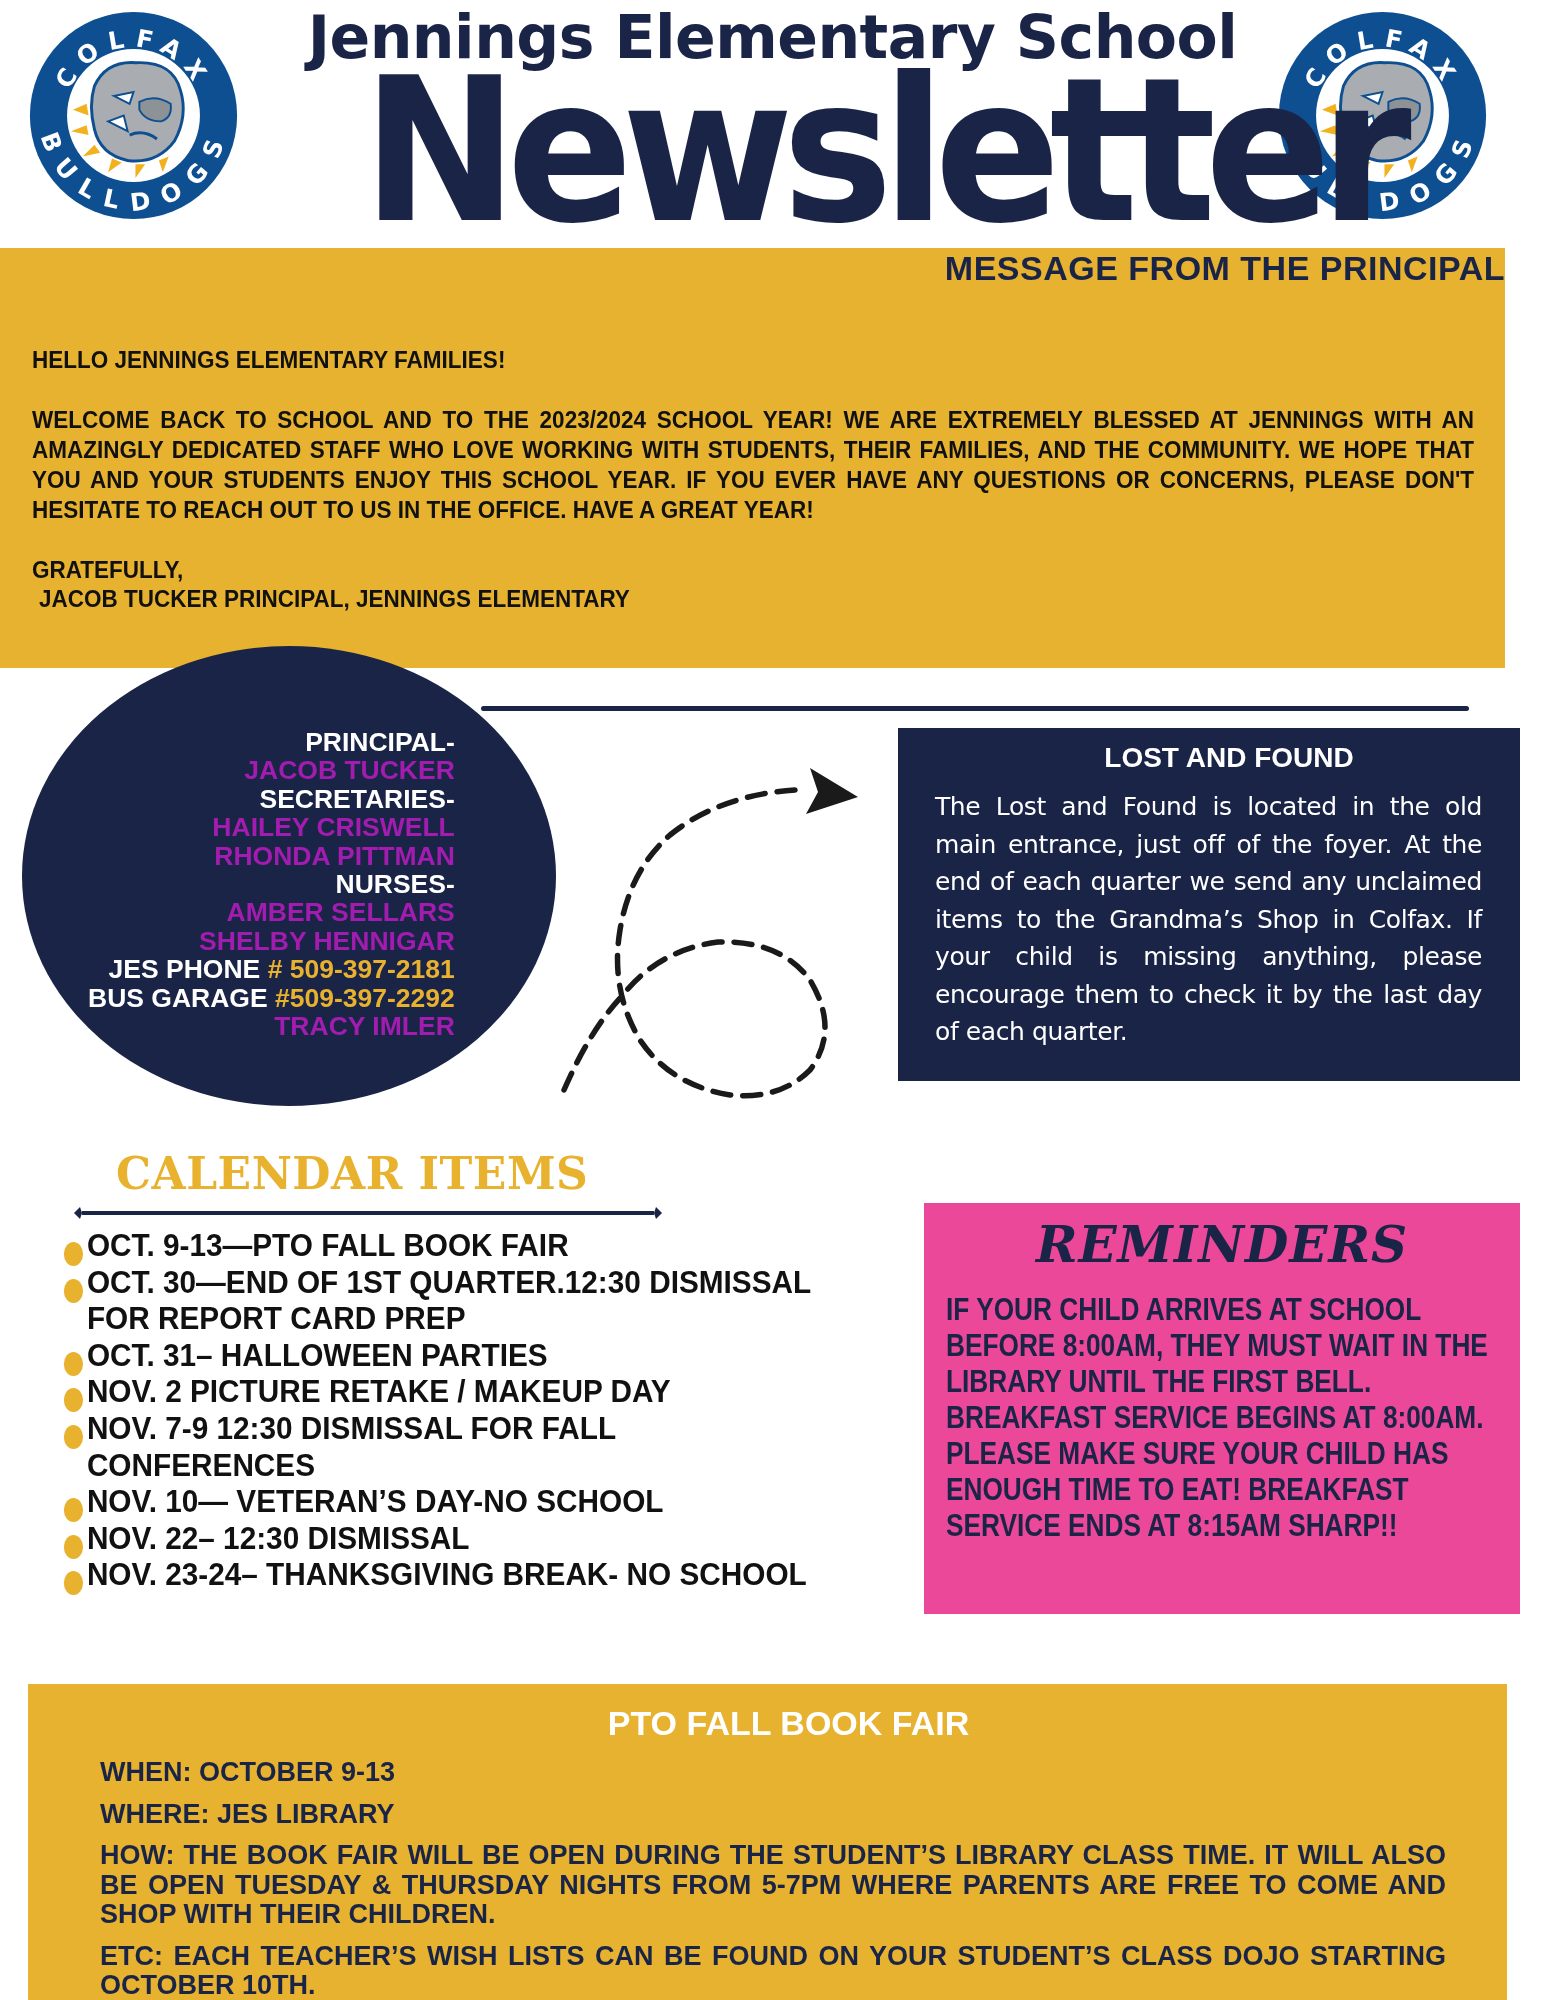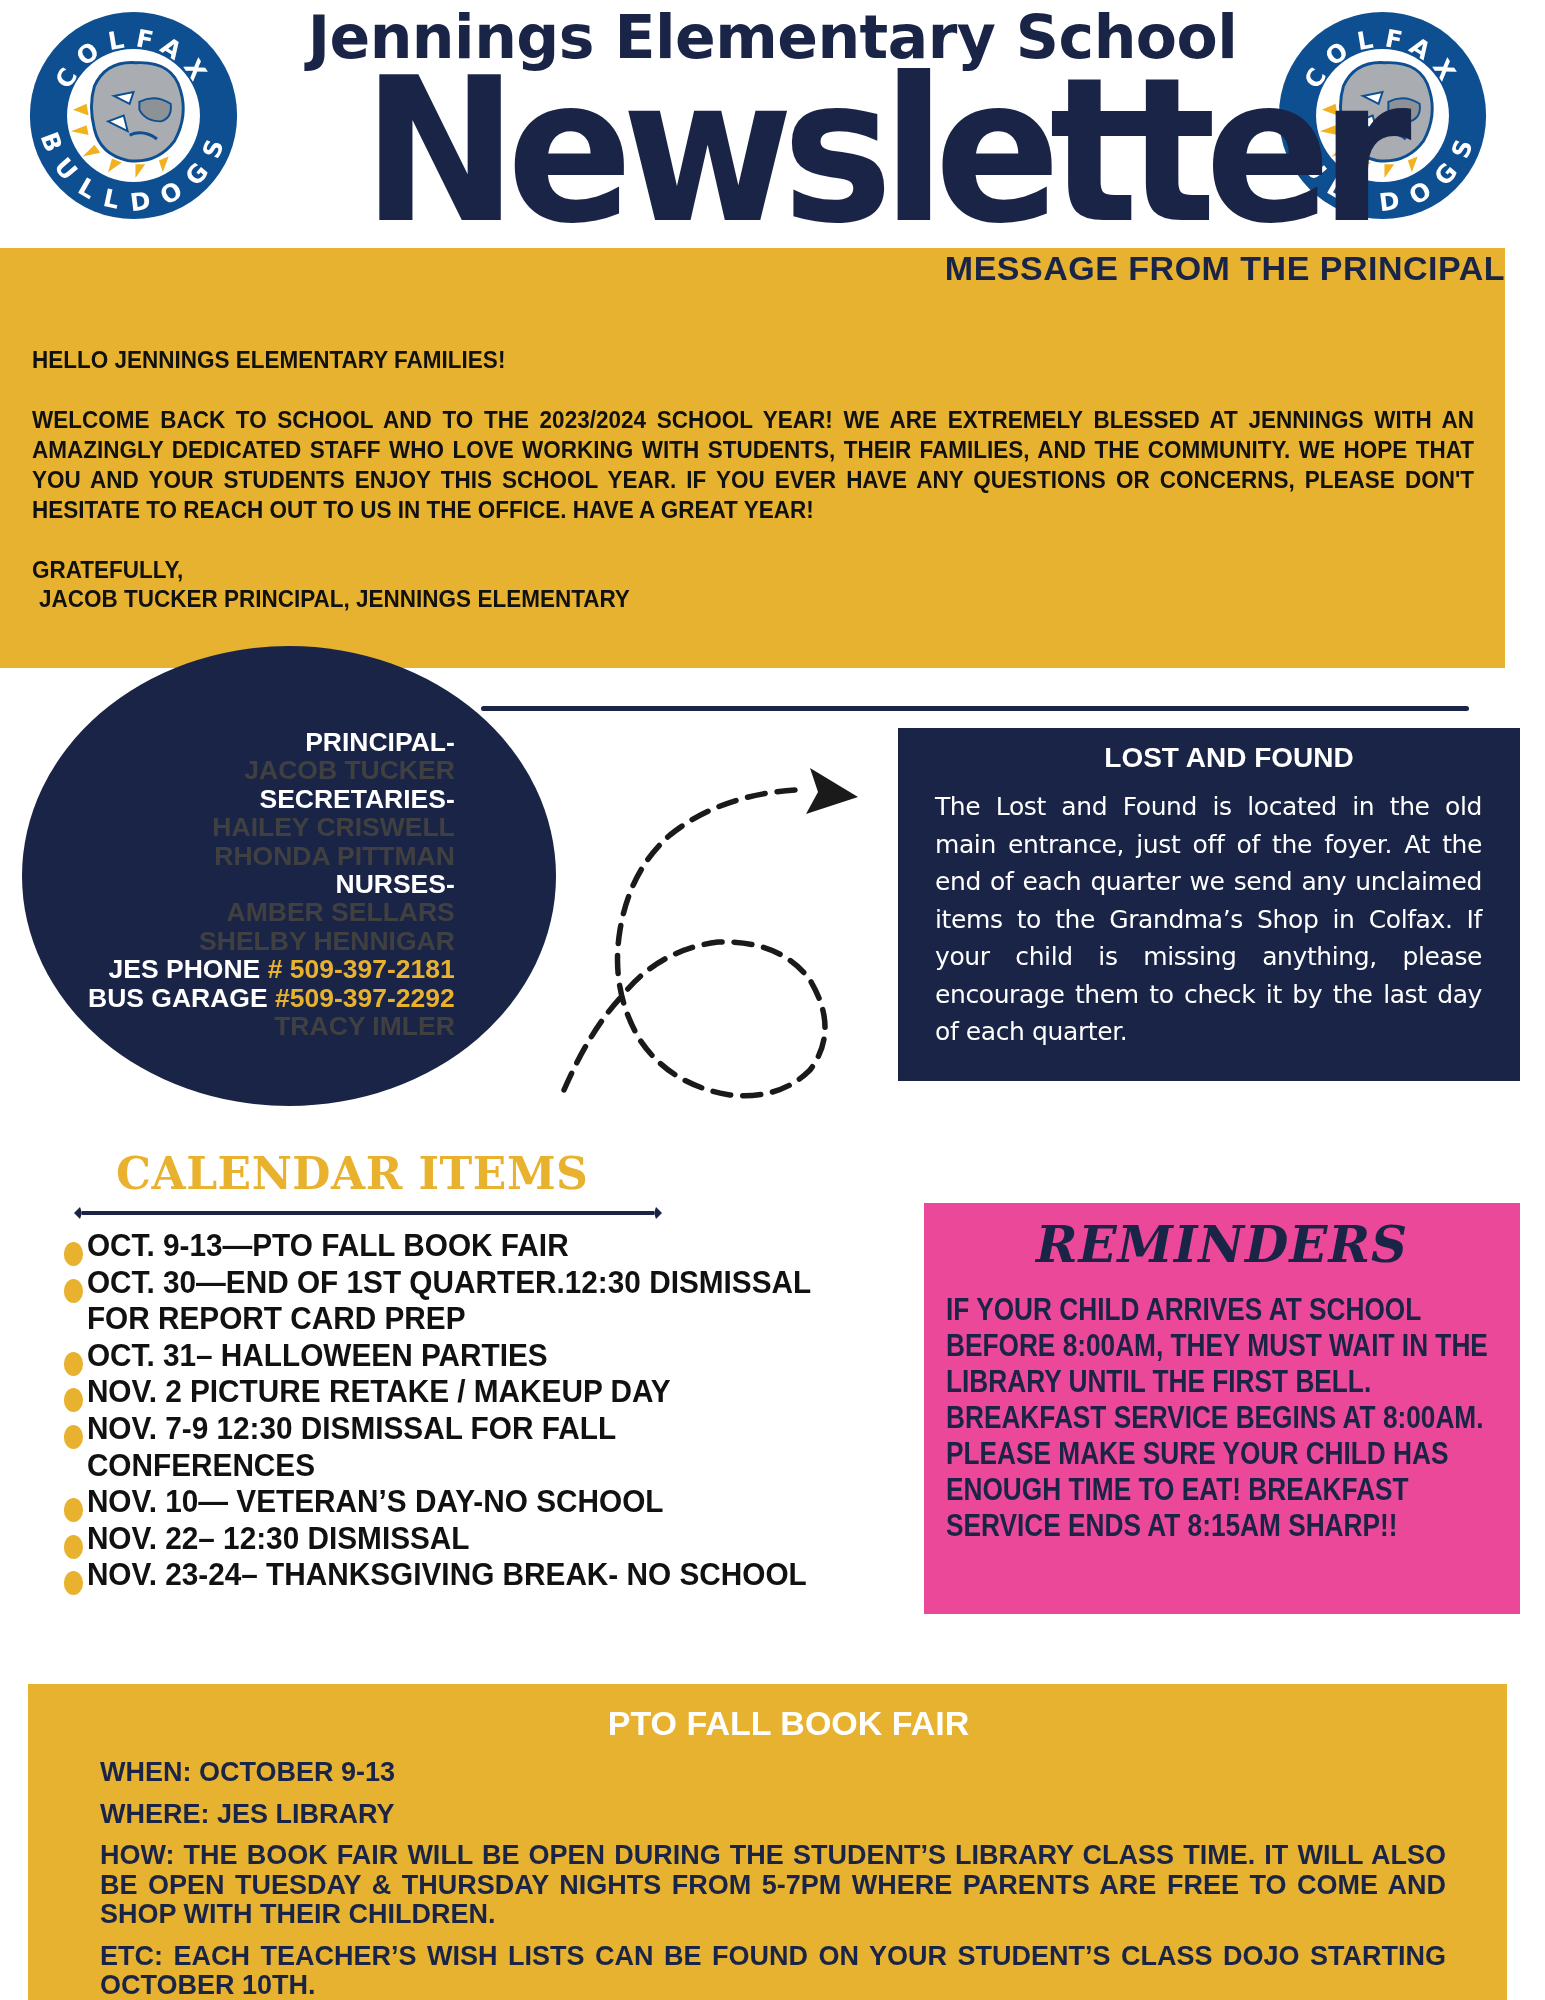--- a/index.html
+++ b/index.html
@@ -23,21 +23,21 @@
   .principal .msg p { margin-bottom: 28.5px; }
   .principal .msg .sig { margin-bottom: 0; }
 
   
   .divider { position: absolute; left: 481px; top: 706px; width: 988px; height: 5px; background: #1a2447; border-radius: 3px; }
 
   
   .staff { position: absolute; left: 22px; top: 646px; width: 534px; height: 460px; border-radius: 50%; background: #1a2447; }
   .staff-list { position: absolute; left: 88px; top: 728px; font-weight: bold; font-size: 26.5px; line-height: 28.4px; text-align: right; }
   .staff-list .lbl { color: #ffffff; }
-  .staff-list .name { color: #404040; padding-left: 16px; display: block; }
+  .staff-list .name { color: #a21caf; padding-left: 16px; display: block; }
   .staff-list .row { display: block; white-space: nowrap; }
 
   
   .arrow { position: absolute; left: 540px; top: 740px; width: 340px; height: 360px; }
 
   
   .lost { position: absolute; left: 898px; top: 728px; width: 622px; height: 353px; background: #1a2447; color: #ffffff; }
   .lost h3 { position: absolute; left: 0; width: 100%; top: 14px; text-align: center; font-size: 28px; font-weight: bold; padding-left: 40px; }
   .lost .body { position: absolute; left: 37px; top: 60px; width: 547px; font-size: 25px; line-height: 37.5px; text-align: justify; font-family: "DejaVu Sans", sans-serif; font-weight: normal; letter-spacing: -0.4px; }
 

